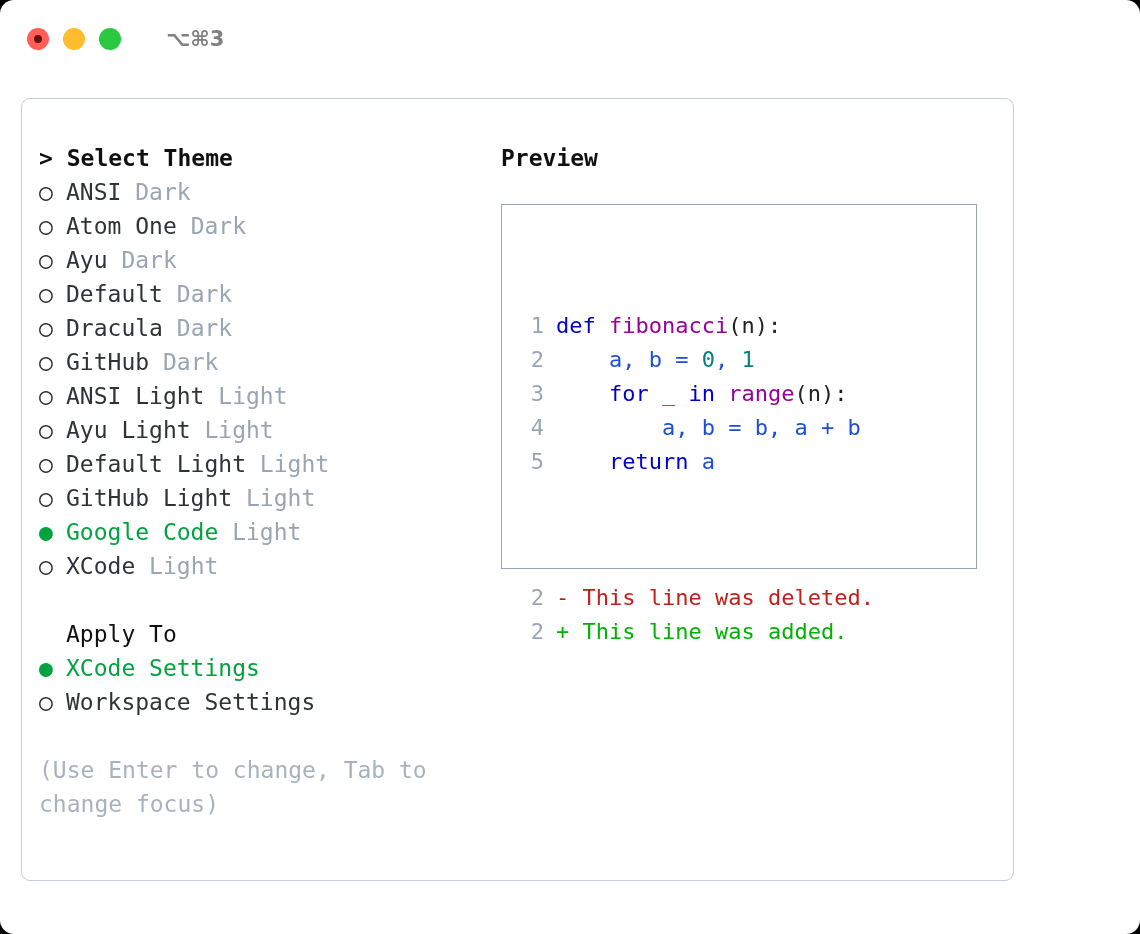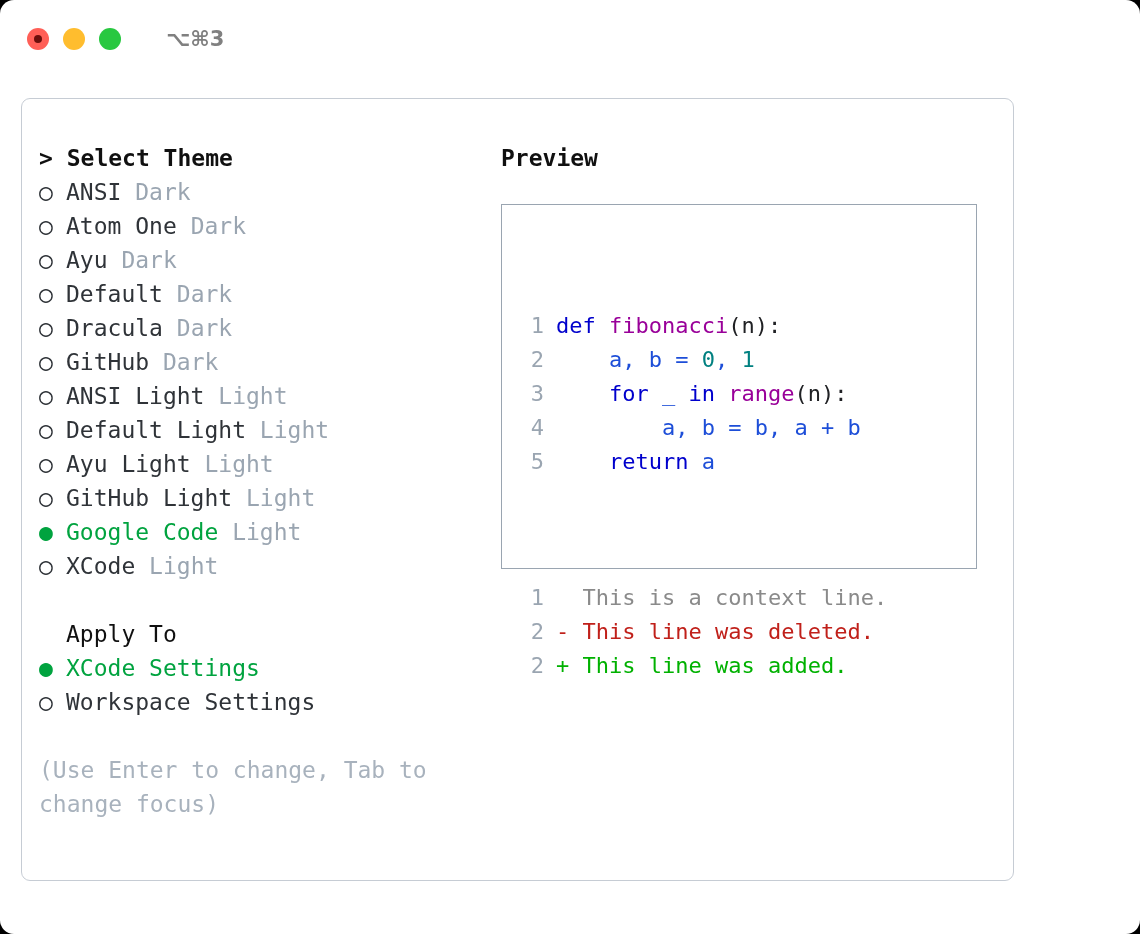--- a/index.html
+++ b/index.html
@@ -209,22 +209,22 @@
         <div class="heading">&gt; Select Theme</div>
 
         <div id="theme-list">
             <div class="opt-row"><span class="bullet">○</span><span class="opt-name">ANSI</span><span class="opt-variant"> Dark</span></div>
             <div class="opt-row"><span class="bullet">○</span><span class="opt-name">Atom One</span><span class="opt-variant"> Dark</span></div>
             <div class="opt-row"><span class="bullet">○</span><span class="opt-name">Ayu</span><span class="opt-variant"> Dark</span></div>
             <div class="opt-row"><span class="bullet">○</span><span class="opt-name">Default</span><span class="opt-variant"> Dark</span></div>
             <div class="opt-row"><span class="bullet">○</span><span class="opt-name">Dracula</span><span class="opt-variant"> Dark</span></div>
             <div class="opt-row"><span class="bullet">○</span><span class="opt-name">GitHub</span><span class="opt-variant"> Dark</span></div>
             <div class="opt-row"><span class="bullet">○</span><span class="opt-name">ANSI Light</span><span class="opt-variant"> Light</span></div>
+            <div class="opt-row"><span class="bullet">○</span><span class="opt-name">Ayu Light</span><span class="opt-variant"> Light</span></div>
             <div class="opt-row"><span class="bullet">○</span><span class="opt-name">Default Light</span><span class="opt-variant"> Light</span></div>
-            <div class="opt-row"><span class="bullet">○</span><span class="opt-name">Ayu Light</span><span class="opt-variant"> Light</span></div>
             <div class="opt-row"><span class="bullet">○</span><span class="opt-name">GitHub Light</span><span class="opt-variant"> Light</span></div>
             <div class="opt-row selected"><span class="bullet on">●</span><span class="opt-name">Google Code</span><span class="opt-variant"> Light</span></div>
             <div class="opt-row"><span class="bullet">○</span><span class="opt-name">XCode</span><span class="opt-variant"> Light</span></div>
           </div>
 
         <div class="spacer"></div>
 
         <div class="section-head">Apply To</div>
 
         <div id="apply-list">
@@ -234,20 +234,20 @@
 
         <div class="hint">(Use Enter to change, Tab to change focus)</div>
       </div>
 
       <div class="right-col">
         <div class="heading">Preview</div>
 
         <div class="preview-box">
           <div class="code">
             <div id="code-lines"><div><span class="ln">1</span><span class="tok-kw">def </span><span class="tok-fn">fibonacci</span><span class="tok-punc">(n):</span></div><div><span class="ln">2</span><span class="tok-txt">    a, b = </span><span class="tok-num">0</span><span class="tok-txt">, </span><span class="tok-num">1</span></div><div><span class="ln">3</span><span class="tok-txt">    </span><span class="tok-kw">for</span><span class="tok-txt"> _ </span><span class="tok-kw">in</span><span class="tok-txt"> </span><span class="tok-fn">range</span><span class="tok-punc">(n):</span></div><div><span class="ln">4</span><span class="tok-txt">        a, b = b, a + b</span></div><div><span class="ln">5</span><span class="tok-txt">    </span><span class="tok-kw">return</span><span class="tok-txt"> a</span></div></div>
-            <div class="diff-block" id="diff-lines"><div><span class="ln">1</span><span class="diff-ctx">  This is a context line.</span></div><div><span class="ln">2</span><span class="diff-del">- This line was deleted.</span></div><div><span class="ln">2</span><span class="diff-add">+ This line was added.</span></div></div>
+            <div class="diff-block" id="diff-lines"><div><span class="ln">2</span><span class="diff-del">- This line was deleted.</span></div><div><span class="ln">2</span><span class="diff-add">+ This line was added.</span></div></div>
           </div>
         </div>
       </div>
 
     </div>
   </div>
 </div>
 
 </body></html>

